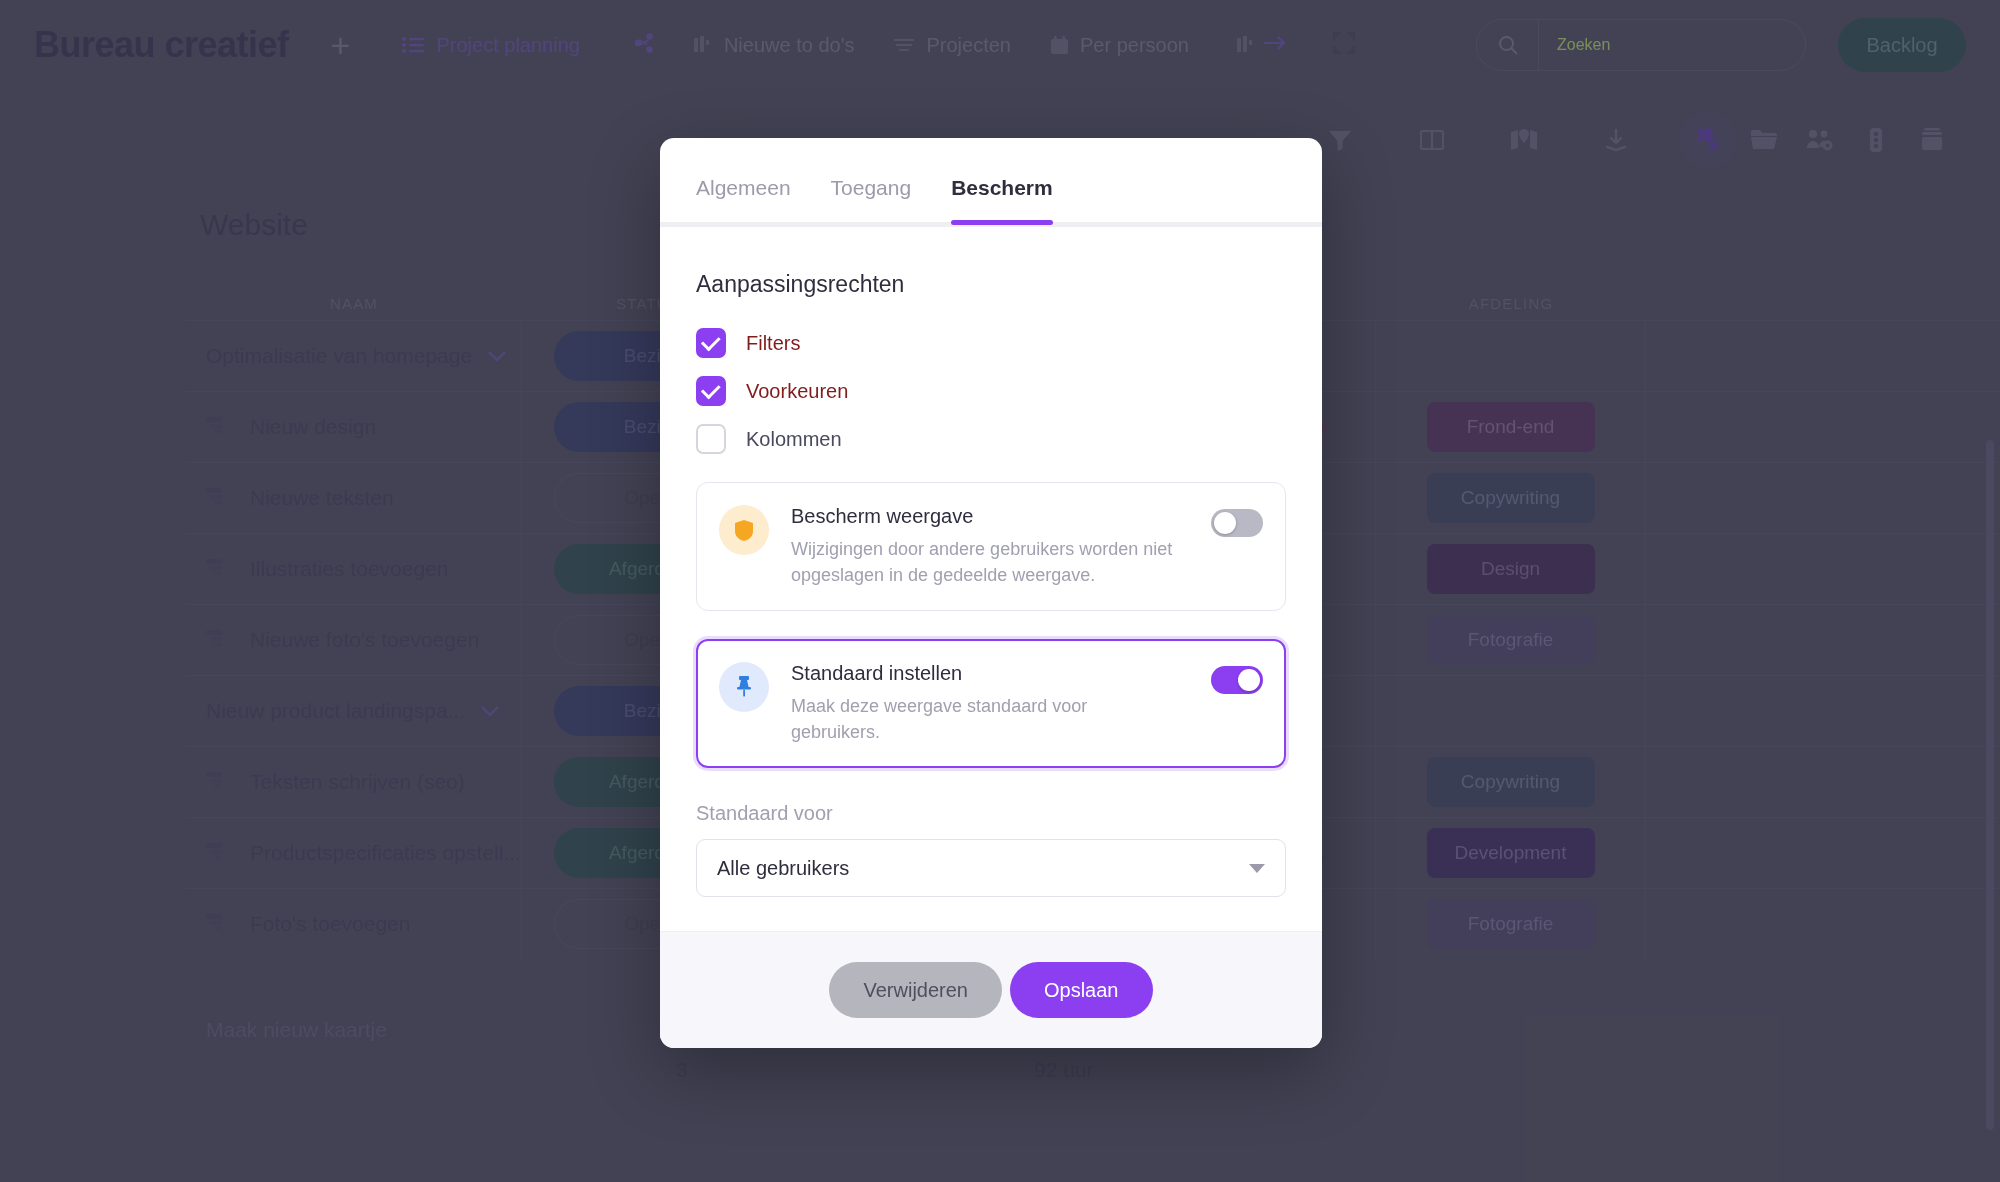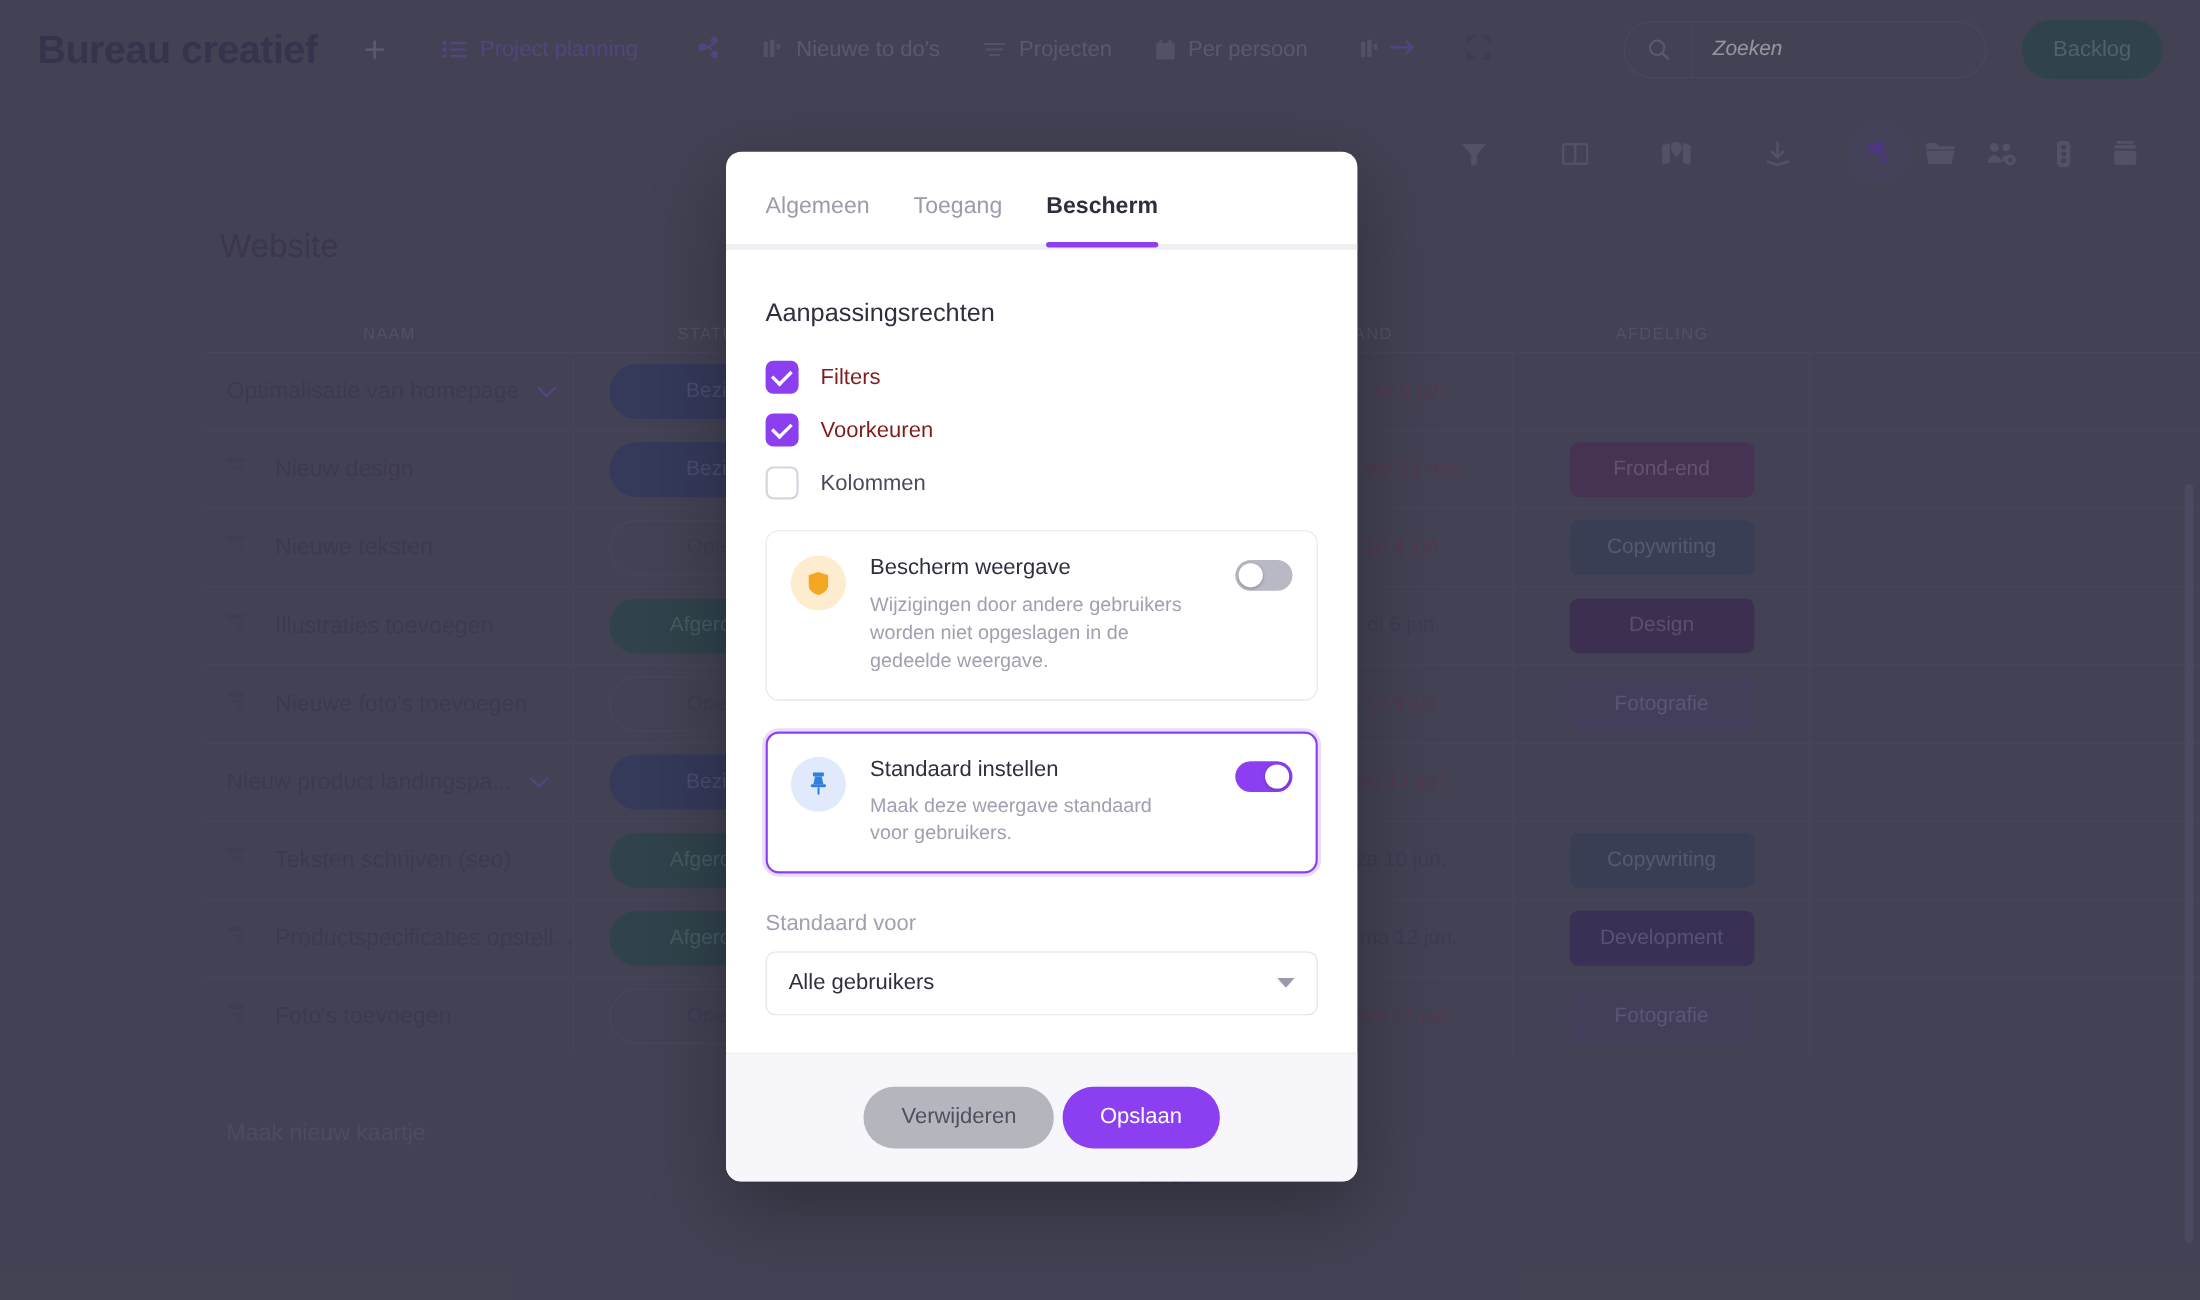--- a/index.html
+++ b/index.html
@@ -44,21 +44,21 @@
   .arrow-ico { margin-right: 46px; color:#6b4fb8; font-size:22px; cursor:pointer; }
   .expand-ico { margin-right: 40px; cursor:pointer; }
 
   .searchbox {
     display: flex; align-items: center;
     width: 330px; height: 52px; border: 1px solid #5a5870; border-radius: 26px;
     margin-left: auto;
   }
   .searchbox .sicon { width: 62px; display:flex; align-items:center; justify-content:center;
       border-right: 1px solid #5a5870; height: 100%; }
-  .searchbox .sinput { flex:1; padding-left: 18px; font-size: 19px; color: #ffffff; font-style: italic; }
+  .searchbox .sinput { flex:1; padding-left: 18px; font-size: 16px; color: #bef264; }
   .backlog-btn {
     margin-left: 32px; height: 54px; min-width: 128px; padding: 0 26px;
     background: #1f4a47; color: #63918c; border-radius: 27px;
     display:flex; align-items:center; justify-content:center;
     font-size: 20px; font-weight: 500; cursor:pointer;
   }
 
   
   .toolbar {
     position:absolute; top: 112px; right: 40px;
@@ -147,21 +147,21 @@
 
   
   .overlay {
     position:absolute; inset:0;
     background: rgba(62,61,78,0.55);
   }
 
   
   .modal {
     position:absolute; left: 660px; top: 138px;
-    width: 574px; border-radius: 14px; background:#fff;
+    width: 662px; border-radius: 14px; background:#fff;
     box-shadow: 0 24px 70px rgba(0,0,0,.30);
     overflow: hidden;
   }
   .tabs { display:flex; align-items:flex-end; padding: 38px 36px 0 36px; position:relative; }
   .tab {
     font-size: 21px; color:#9b9bab; padding: 0 0 22px 0; margin-right: 40px;
     cursor:pointer; position:relative;
   }
   .tab.active { color:#2e2e3f; font-weight:600; }
   .tab.active::after {

